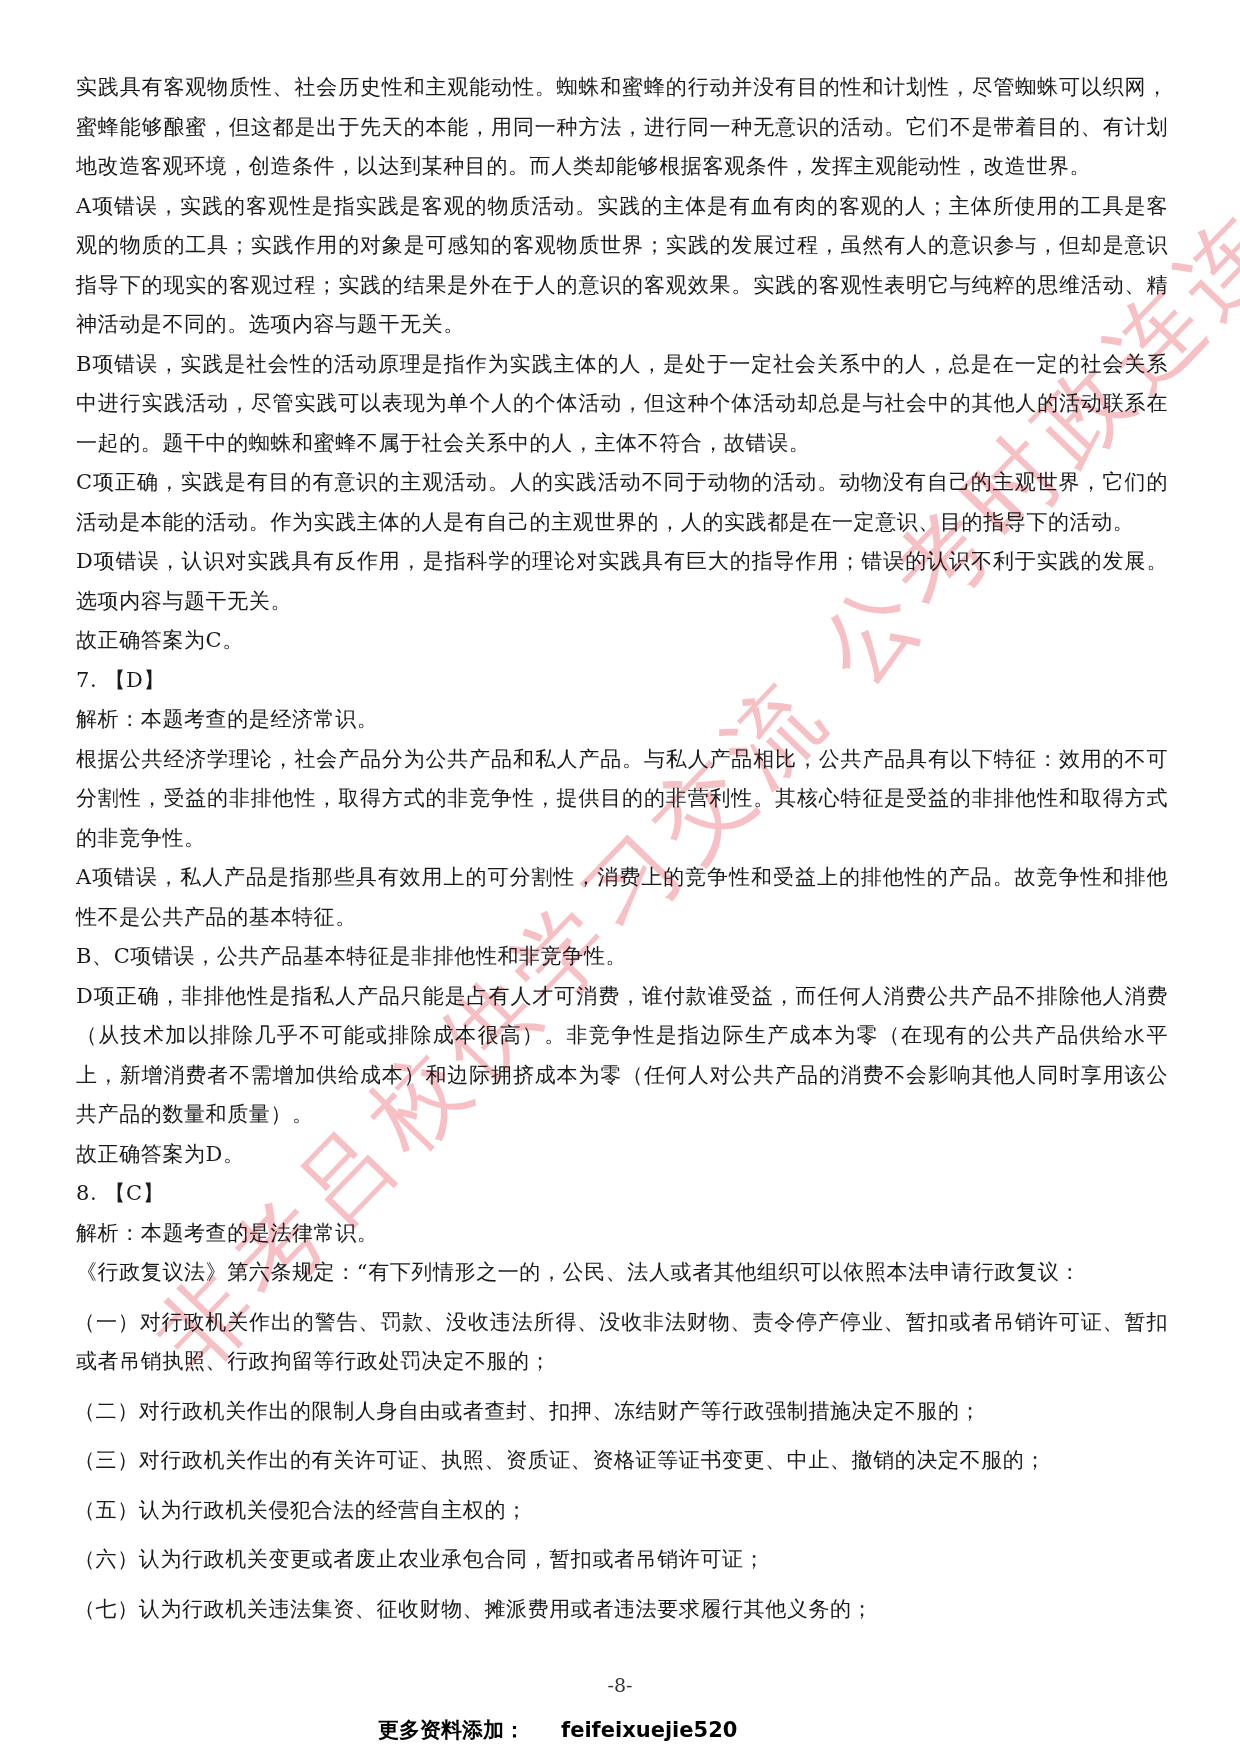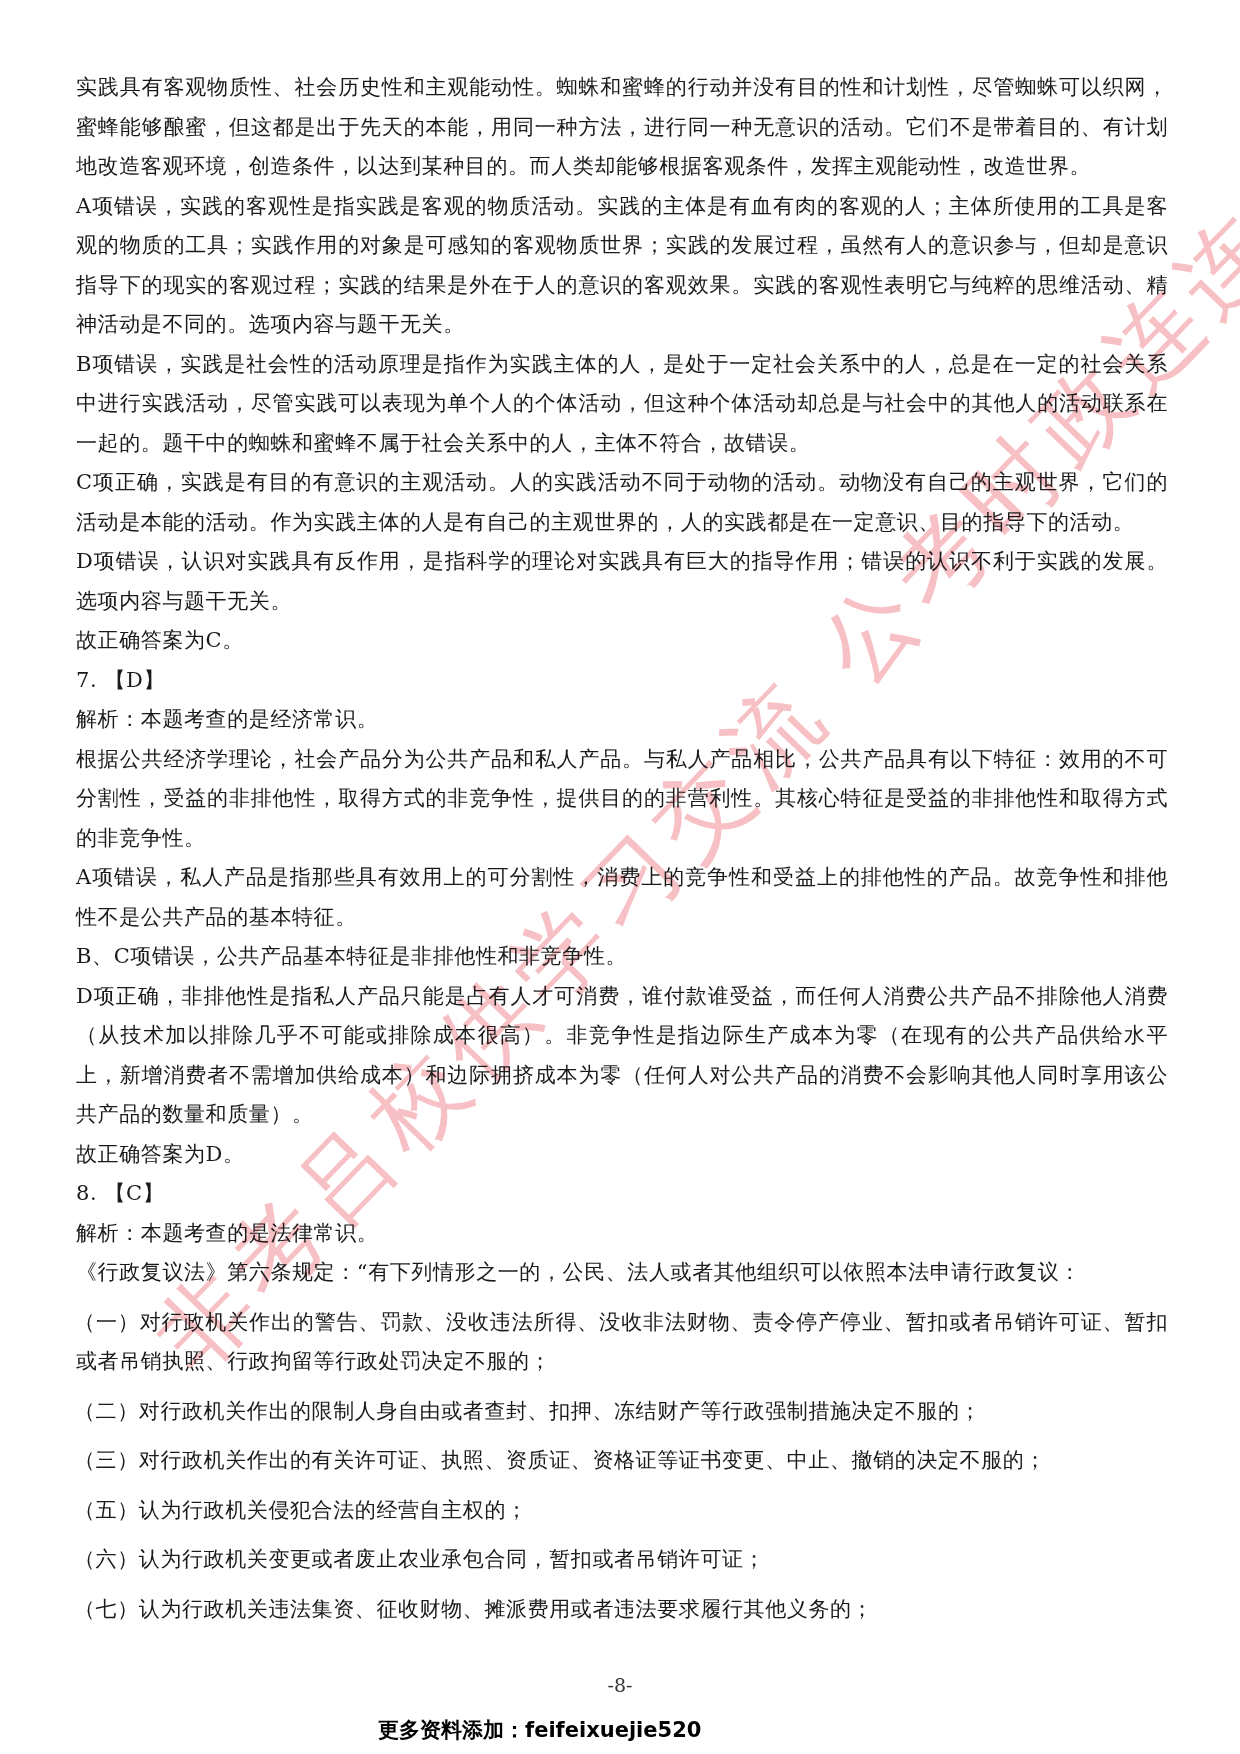--- a/index.html
+++ b/index.html
@@ -18,21 +18,21 @@
   .para.indent-paren { text-indent: -2px; margin-top: 10px; }
   .answer-head { margin: 0; }
   .page-number {
     position: absolute; left: 0; width: 1240px; top: 1674px;
     text-align: center; font-size: 19px; color: #333;
   }
   .footer-promo {
     position: absolute; left: 378px; top: 1716px;
     font-size: 21px; color: #000; font-weight: bold;
   }
-  .footer-promo .wechat { font-family: "DejaVu Sans", "Liberation Sans", sans-serif; font-weight: bold; }
+  .footer-promo .wechat { font-family: "DejaVu Sans", "Liberation Sans", sans-serif; font-weight: bold; margin-left: 36px; }
   .watermark {
     position: absolute; left: -40px; top: 790px; width: 1400px;
     transform: rotate(-46deg); transform-origin: 50% 50%;
     color: rgba(235, 90, 100, 0.38);
     font-family: "DejaVu Serif", serif; font-size: 92px;
     letter-spacing: 10px; white-space: nowrap; pointer-events: none;
     text-align: center;
   }
 </style>
 </head>

